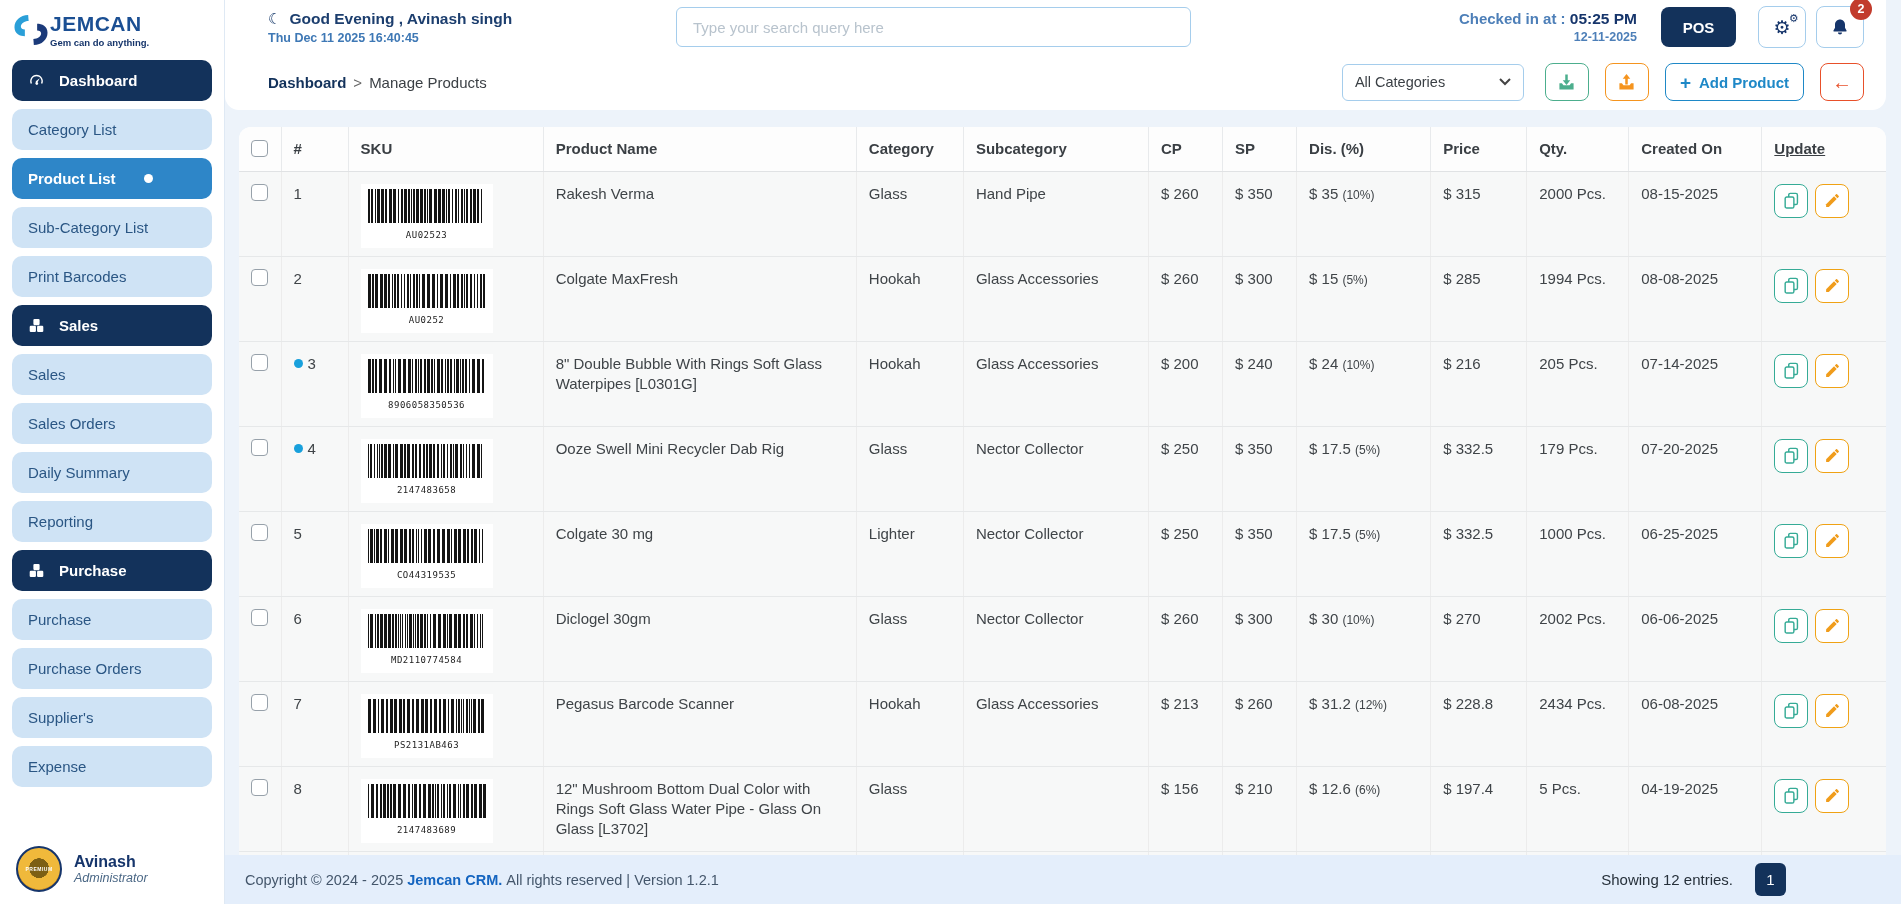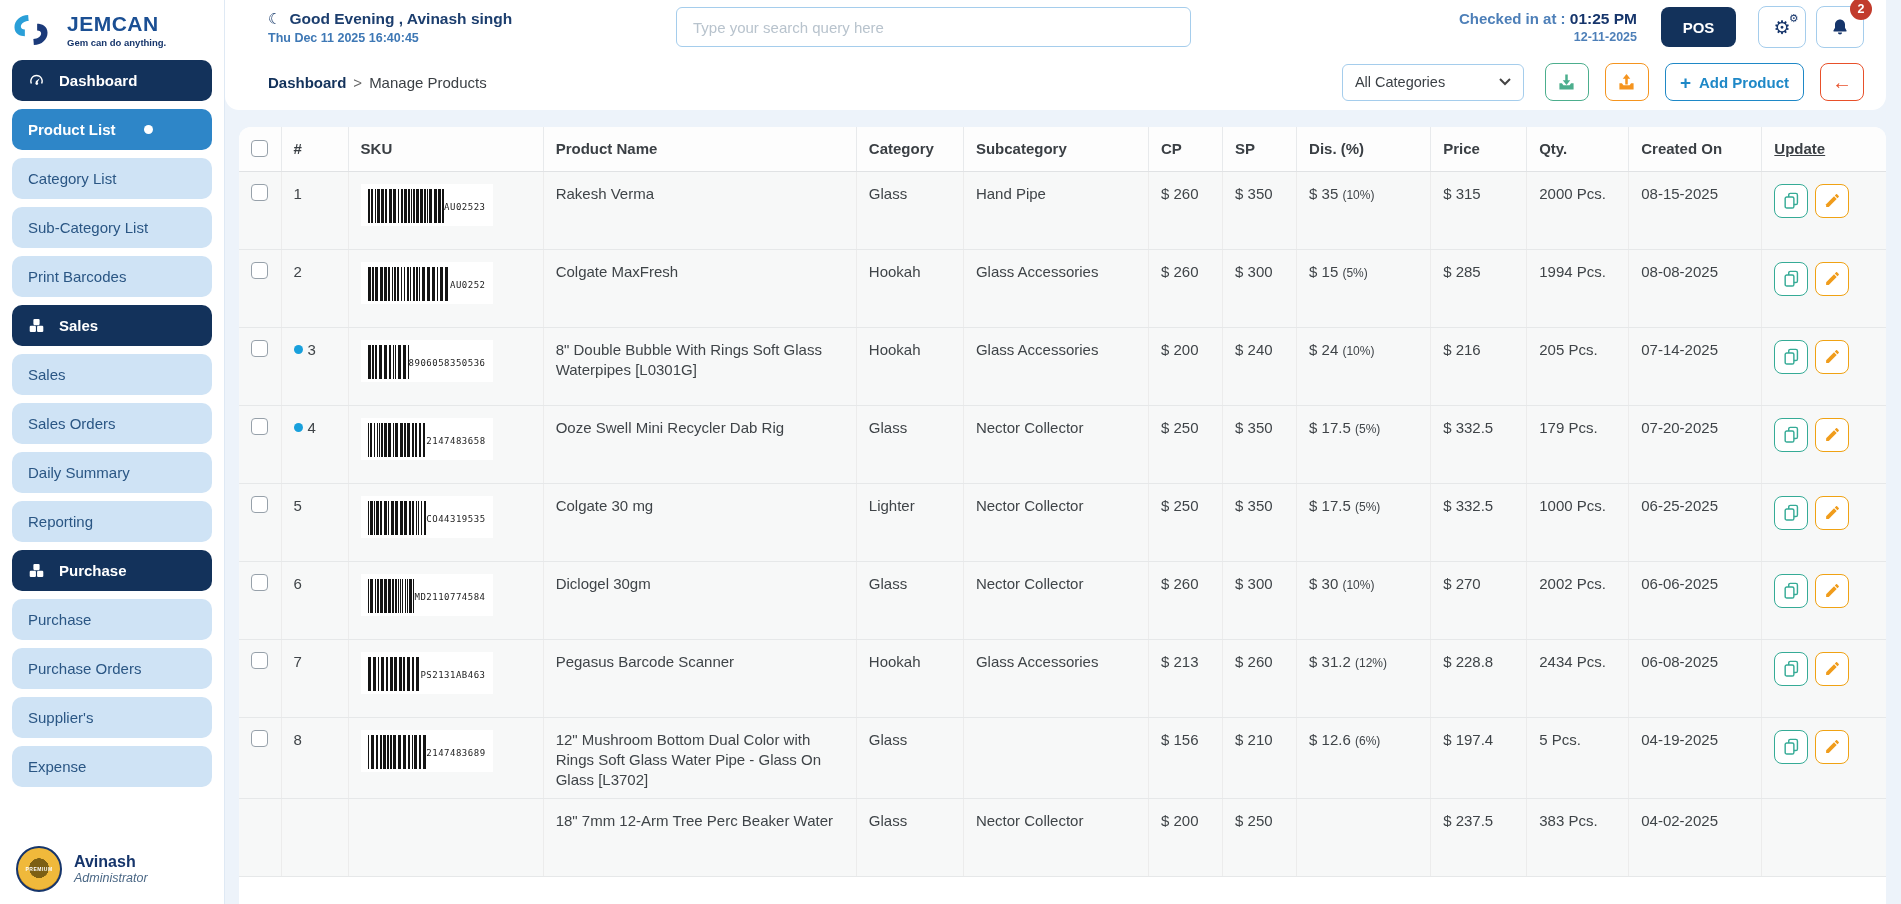--- a/index.html
+++ b/index.html
@@ -1,21 +1,21 @@
 <!DOCTYPE html>
 <html><head>
 <meta charset="utf-8">
 <style>
   * { margin:0; padding:0; box-sizing:border-box; }
   html,body { width:1901px; height:904px; overflow:hidden; }
   body { display:flex; background:#edf3fa; font-family:"Liberation Sans","DejaVu Sans",sans-serif; }
 
   
   .sidebar { width:225px; min-width:225px; height:904px; background:#fff; border-right:1px solid #dfe9f4; display:flex; flex-direction:column; }
-  .logo-block { height:58px; display:flex; align-items:center; gap:17px; padding:6px 8px 4px 12px; }
+  .logo-block { height:58px; display:flex; align-items:center; gap:0; padding:6px 8px 4px 12px; }
   .logo-text .name { font-size:21px; font-weight:700; color:#1b4f93; letter-spacing:.5px; }
   .logo-text .tag { font-size:9.5px; color:#16356b; font-weight:700; margin-top:1px; }
   .menu { flex:1; overflow:hidden; padding-top:2px; }
   .pill { height:41px; margin:0 12px 8px 12px; border-radius:10px; display:flex; align-items:center; padding:0 16px; font-size:15px; cursor:pointer; }
   .pill-dark { background:#13325b; color:#fff; font-weight:700; gap:14px; }
   .pill-active { background:#2e86c8; color:#fff; font-weight:700; }
   .pill-light { background:#cfe3f5; color:#2a5684; font-weight:400; }
   .pill-icon { display:flex; align-items:center; }
   .active-dot { width:9px; height:9px; border-radius:50%; background:#fff; margin-left:28px; }
   .user-block { height:62px; display:flex; align-items:center; gap:12px; padding:0 12px 8px 16px; }
@@ -68,21 +68,21 @@
   
   .card { flex:1; background:#fff; margin:17px 15px 0 14px; border-radius:12px 12px 0 0; overflow:hidden; }
   table { width:100%; border-collapse:collapse; table-layout:fixed; }
   thead th { height:44px; background:#fdfdfd; font-size:15px; font-weight:700; color:#3a3f44; text-align:left; padding-left:12px; border-right:1px solid #e8eaec; border-bottom:1px solid #e0e2e4; }
   thead th:last-child, tbody td:last-child { border-right:none;text-decoration:underline; }
   tbody tr { height:78px; }
   tbody td { background:#f7f8f8; border-right:1px solid #ececec; border-bottom:1px solid #e6e8e9; vertical-align:top; padding:12px 8px 8px 12px; font-size:15px; line-height:20px; color:#3f4448; }
   .cb { appearance:none; width:17px; height:17px; border:1.6px solid #97a1aa; border-radius:4px; background:#fff; cursor:pointer; display:block; }
   .numcell { display:flex; align-items:center; gap:5px; }
   .flagdot { width:9px; height:9px; border-radius:50%; background:#18a0dc; display:inline-block; }
-  .barcode { width:132px; background:#fff; padding:5px 7px 3px; display:flex; flex-direction:row; align-items:center;text-align:center; }
+  .barcode { width:132px; background:#fff; padding:5px 7px 3px; display:flex; flex-direction:column; align-items:center;text-align:center; }
   .bars { height:34px; width:118px; display:flex; overflow:hidden; }
   .bars i { background:#141414; height:100%; display:inline-block; flex:none; }
   .skutext { font-family:"DejaVu Sans Mono",monospace; font-size:9px; color:#222; margin-top:2px; letter-spacing:.5px; }
   .dispct { font-size:12px; }
   .update-cell { display:flex; gap:7px; }
   .ubtn { width:34px; height:34px; border-radius:8px; background:#fff; display:flex; align-items:center; justify-content:center; cursor:pointer; }
   .copybtn { border:1.5px solid #35ab96; }
   .editbtn { border:1.5px solid #f0a213; }
 
   
@@ -110,29 +110,29 @@
       <div class="pill pill-dark">
     <span class="pill-icon">
           <svg width="17" height="17" viewBox="0 0 24 24" fill="#fff">
             <path d="M12 4a9 9 0 0 0-8.2 12.7l1.9-.8a7 7 0 1 1 12.6 0l1.9.8A9 9 0 0 0 12 4z"></path>
             <path d="M11 14.6a2 2 0 1 0 2.4-.3l3.2-5.6-5.2 4.1a2 2 0 0 0-.4 1.8z"></path>
           </svg>
         </span>
     <span>Dashboard</span>
 
   </div>
+      <div class="pill pill-light">
+
+    <span>Category List</span>
+
+  </div>
       <div class="pill pill-active">
 
     <span>Product List</span>
     <span class="active-dot"></span>
-  </div>
-      <div class="pill pill-light">
-
-    <span>Category List</span>
-
   </div>
       <div class="pill pill-light">
 
     <span>Sub-Category List</span>
 
   </div>
       <div class="pill pill-light">
 
     <span>Print Barcodes</span>
 
@@ -217,21 +217,21 @@
     <div class="row1">
       <div class="greeting-block">
         <div class="greeting-line">
           <span class="moon">☾</span>
           <span>Good Evening , Avinash singh</span>
         </div>
         <div class="hdr-date">Thu Dec 11 2025 16:40:45</div>
       </div>
       <input class="search" type="text" placeholder="Type your search query here" style="">
       <div class="checkin">
-        <div class="checkin-line"><span>Checked in at :</span> <b>01:25 PM</b></div>
+        <div class="checkin-line"><span>Checked in at :</span> <b>05:25 PM</b></div>
         <div class="checkin-date">12-11-2025</div>
       </div>
       <button class="pos">POS</button>
       <div class="iconbtn gearbtn">
         <span class="gear-glyph">⚙<i>⚙</i></span>
       </div>
       <div class="iconbtn bellbtn">
         <svg width="20" height="20" viewBox="0 0 24 24" fill="#16356b">
             <path d="M12 3c-3.3 0-6 2.7-6 6v4l-1.8 3.2c-.3.5.1 1.3.8 1.3h14c.7 0 1.1-.8.8-1.3L18 13V9c0-3.3-2.7-6-6-6z"></path>
             <path d="M9.5 18.5a2.5 2.5 0 0 0 5 0z"></path>
@@ -927,13 +927,20 @@
     <td>383 Pcs.</td>
     <td>04-02-2025</td>
     <td>
       
     </td>
   </tr>
         </tbody>
     </table>
   </div>
 
+  <div class="footer">
+    <span>Copyright © 2024 - 2025</span>
+    <span class="brand">Jemcan CRM.</span>
+    <span>All rights reserved | Version 1.2.1</span>
+    <span class="showing">Showing 12 entries.</span>
+    <button class="pagebtn">1</button>
+  </div>
 </div>
 
 </body></html>

